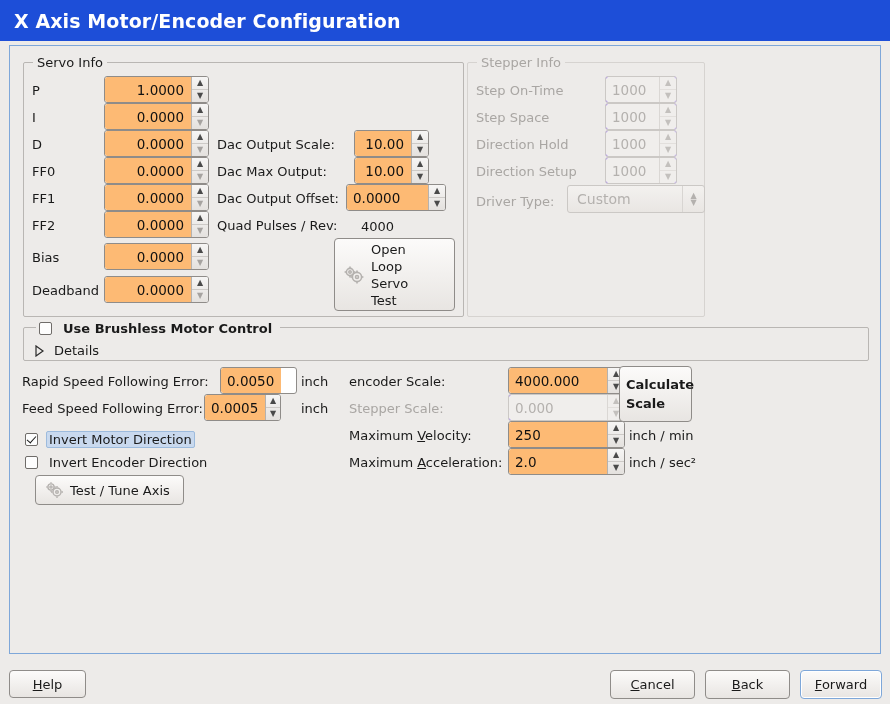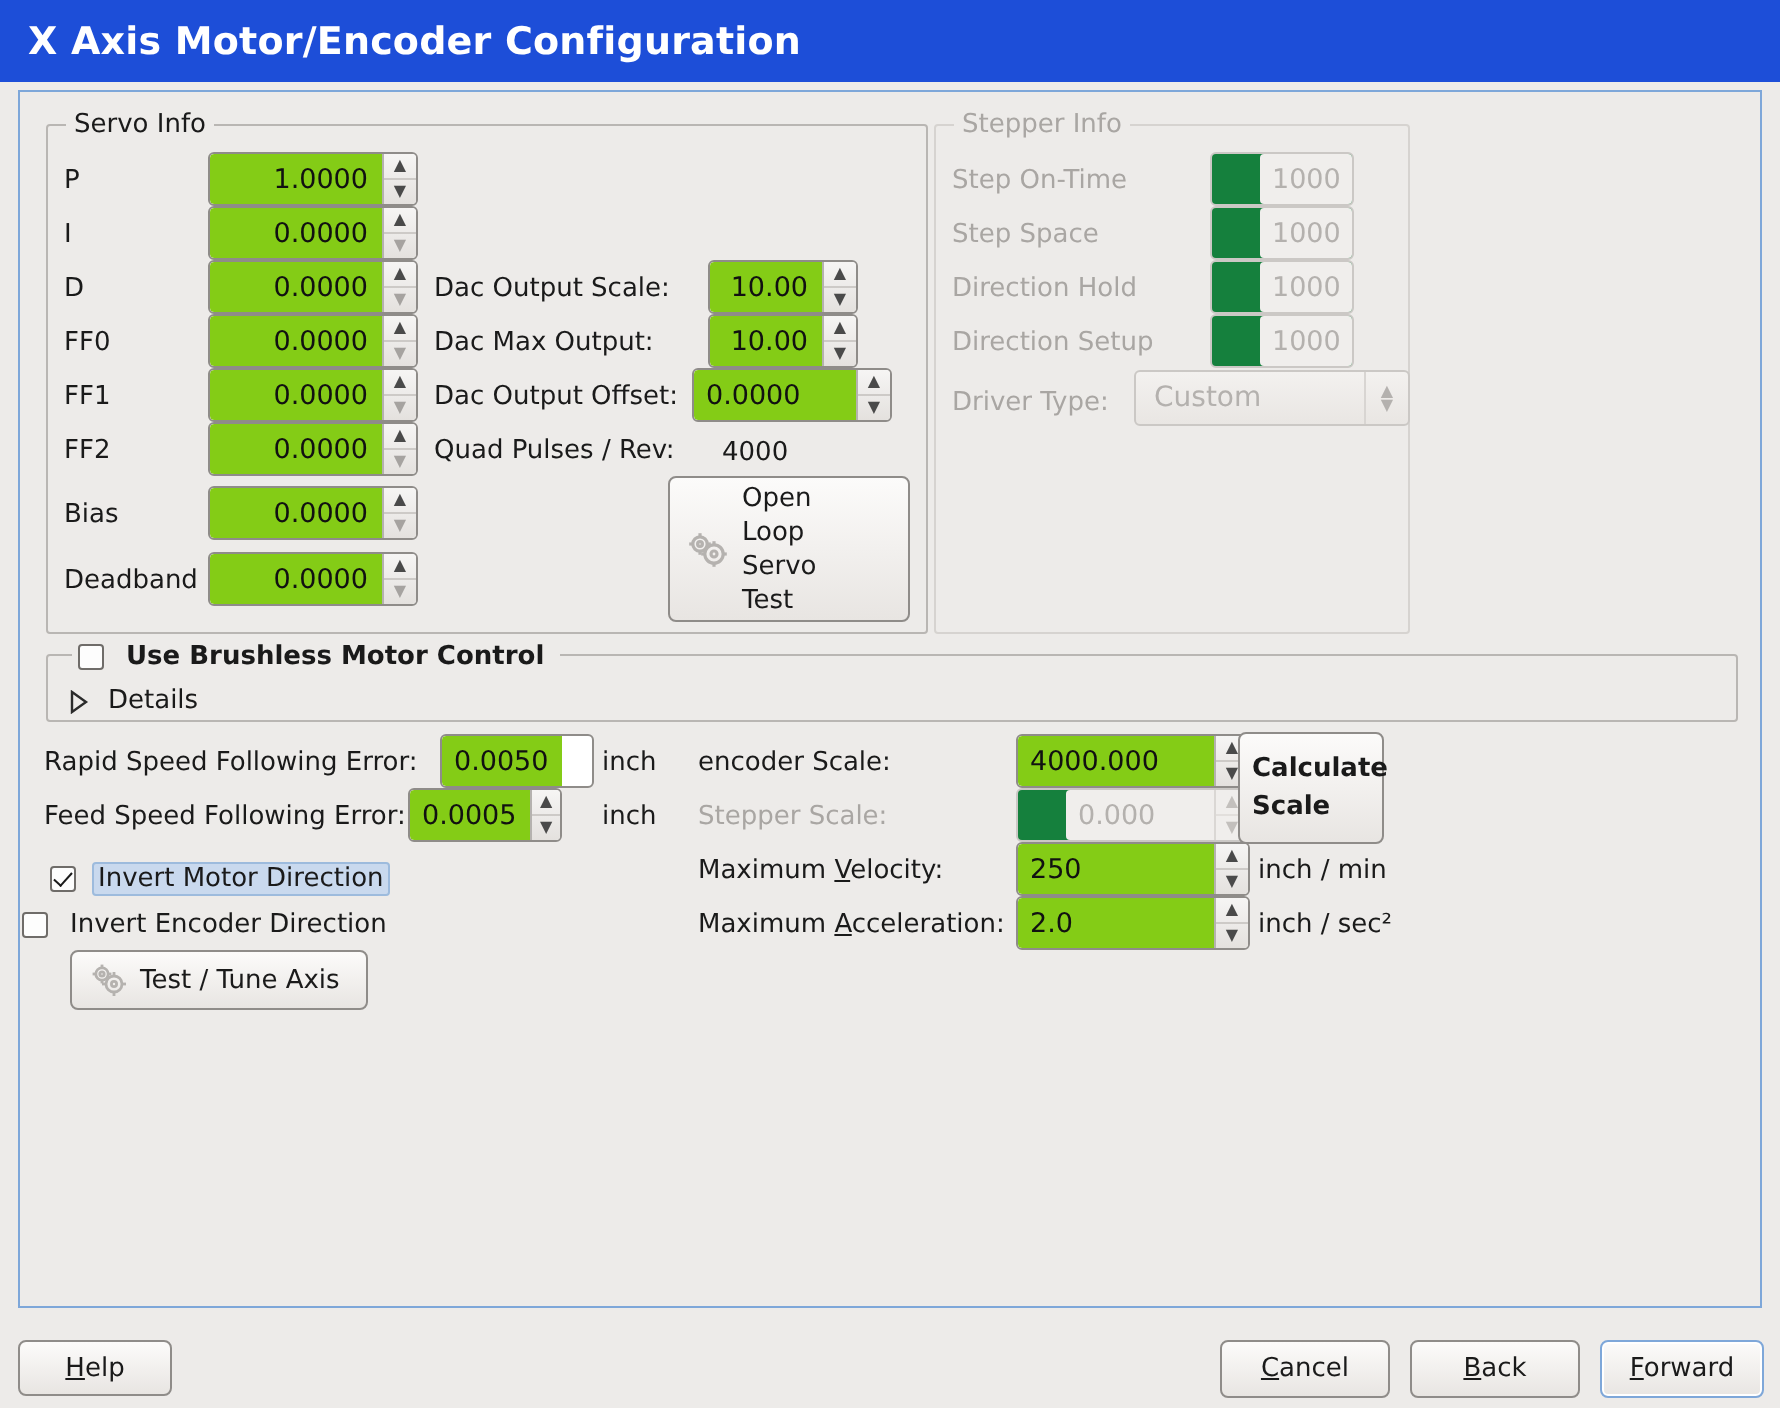--- a/index.html
+++ b/index.html
@@ -69,40 +69,40 @@
     overflow: hidden;
   }
   .spin .val {
     flex: 1;
     display: flex;
     align-items: center;
     justify-content: flex-end;
     padding: 0 7px 0 5px;
     font-size: 13.5px;
     color: #111;
-    background: #84cc16;
+    background: #fdba74;
     border-radius: 2px 0 0 2px;
   }
   .spin .val.left { justify-content: flex-start; padding-left: 6px; }
   .spin .btns {
     width: 17px;
     display: flex;
     flex-direction: column;
     border-left: 1px solid #b5b2af;
     background: linear-gradient(#f6f5f4, #e4e1de);
   }
   .spin .btns .ar {
     flex: 1;
     display: flex; align-items: center; justify-content: center;
     font-size: 8px;
     color: #4a4a4a;
     line-height: 1;
   }
   .spin .btns .ar.dn { border-top: 1px solid #cdcac7; }
-  .spin.dim { border-color: #cbc8c5; background: #15803d; padding-left: 24px; }
+  .spin.dim { border-color: #cbc8c5; background: #8b5cf6; }
   .spin.dim .val { color: #b4b1ae; background: #f0eeec; }
   .spin.dim .btns { background: #f0eeec; border-left-color: #dad7d4; }
   .spin.dim .btns .ar { color: #c3c0bd; }
   .spin.dim .btns .ar.dn { border-top-color: #e2dfdc; }
   .spin .btns .ar.half { color: #a6a3a0; }
 
   
   .combo {
     position: absolute;
     display: flex; align-items: center;
@@ -395,21 +395,21 @@
         <div class="ar up">▲</div>
         <div class="ar dn">▼</div>
       </div>
   </div>
   <span class="lbl" style="left:291px; top:356px;">inch</span>
 
   <div class="cbrow" style="left:15px; top:385px;">
     <span class="cbox checked"></span>
     <span class="cblabel sel">Invert Motor Direction</span>
   </div>
-  <div class="cbrow" style="left:1px; top:408px;text-align:right;">
+  <div class="cbrow" style="left:15px; top:408px;text-align:right;">
     <span class="cbox"></span>
     <span class="cblabel">Invert Encoder Direction</span>
   </div>
 
   <div class="btn" style="left:25px; top:429px; width:149px; height:30px; justify-content:flex-start; padding-left:7px;">
     <span class="gears" style="width:22px; height:20px; margin-right:5px;">
       <svg width="22" height="20" viewBox="0 0 22 20" aria-hidden="true">
         <g fill="none" stroke="#b5b2af" stroke-width="1.4">
           <circle cx="8" cy="7" r="3.1"></circle>
             <circle cx="8" cy="7" r="1.1"></circle>

